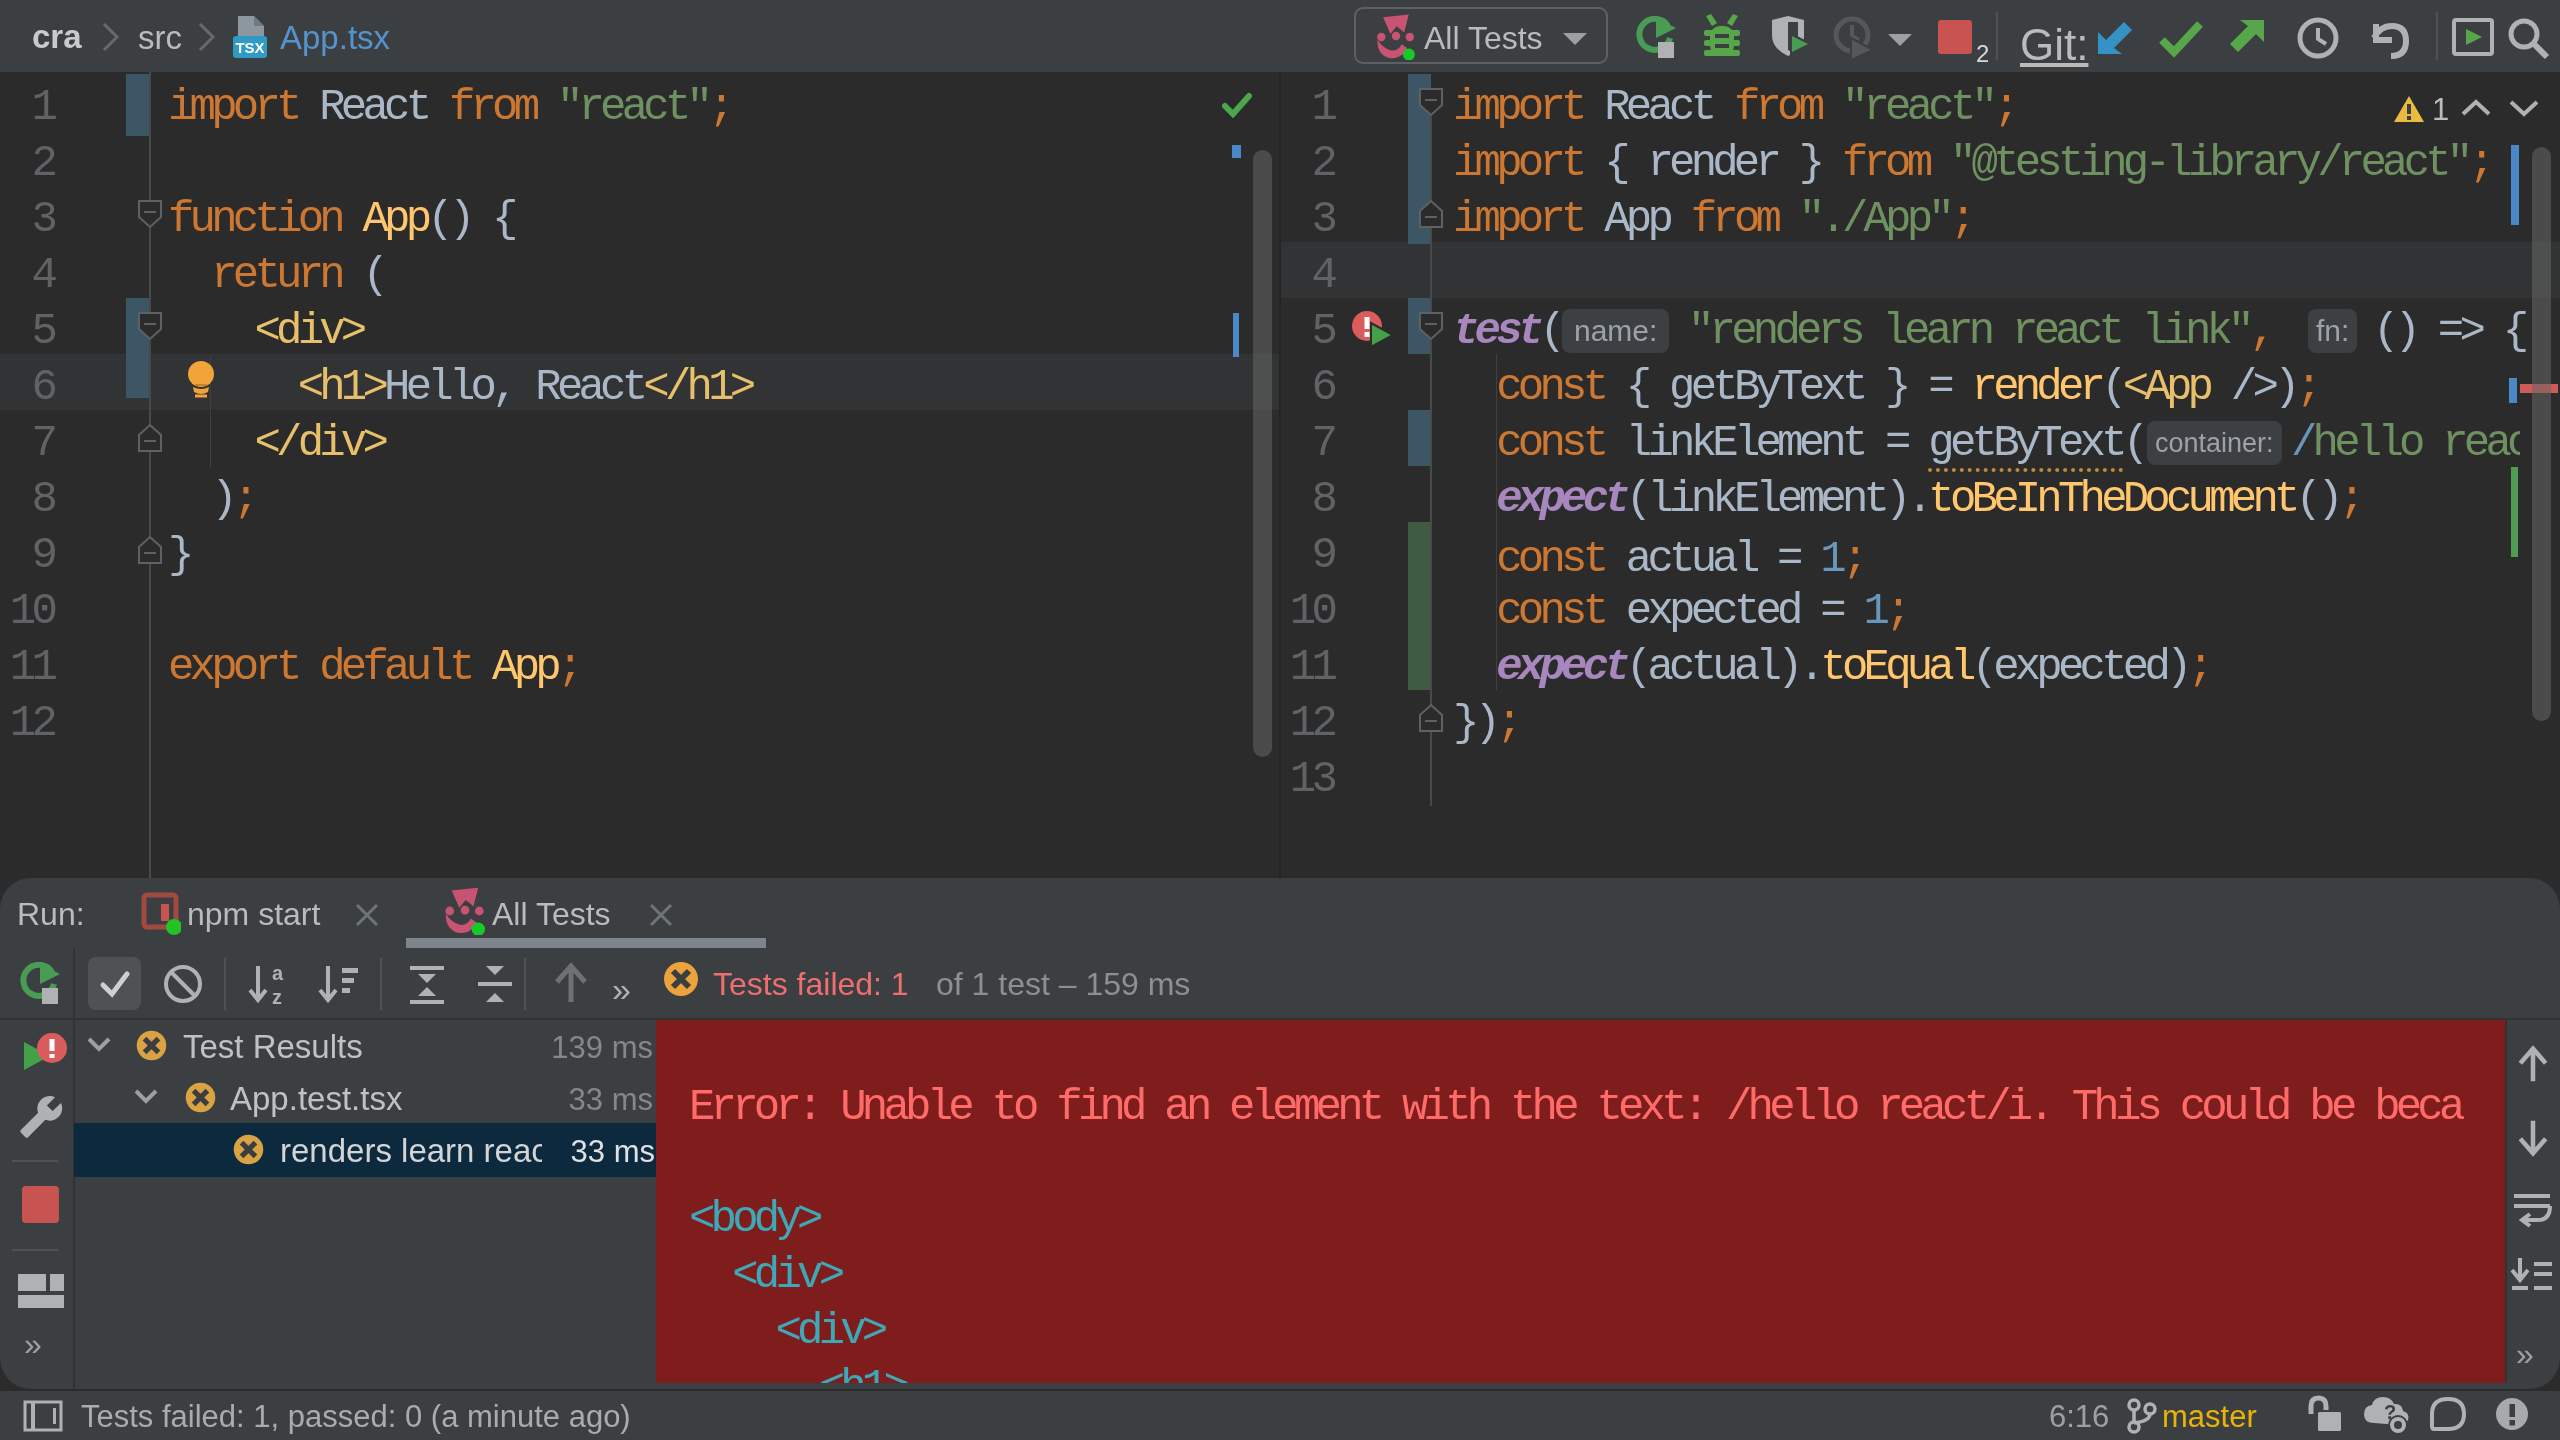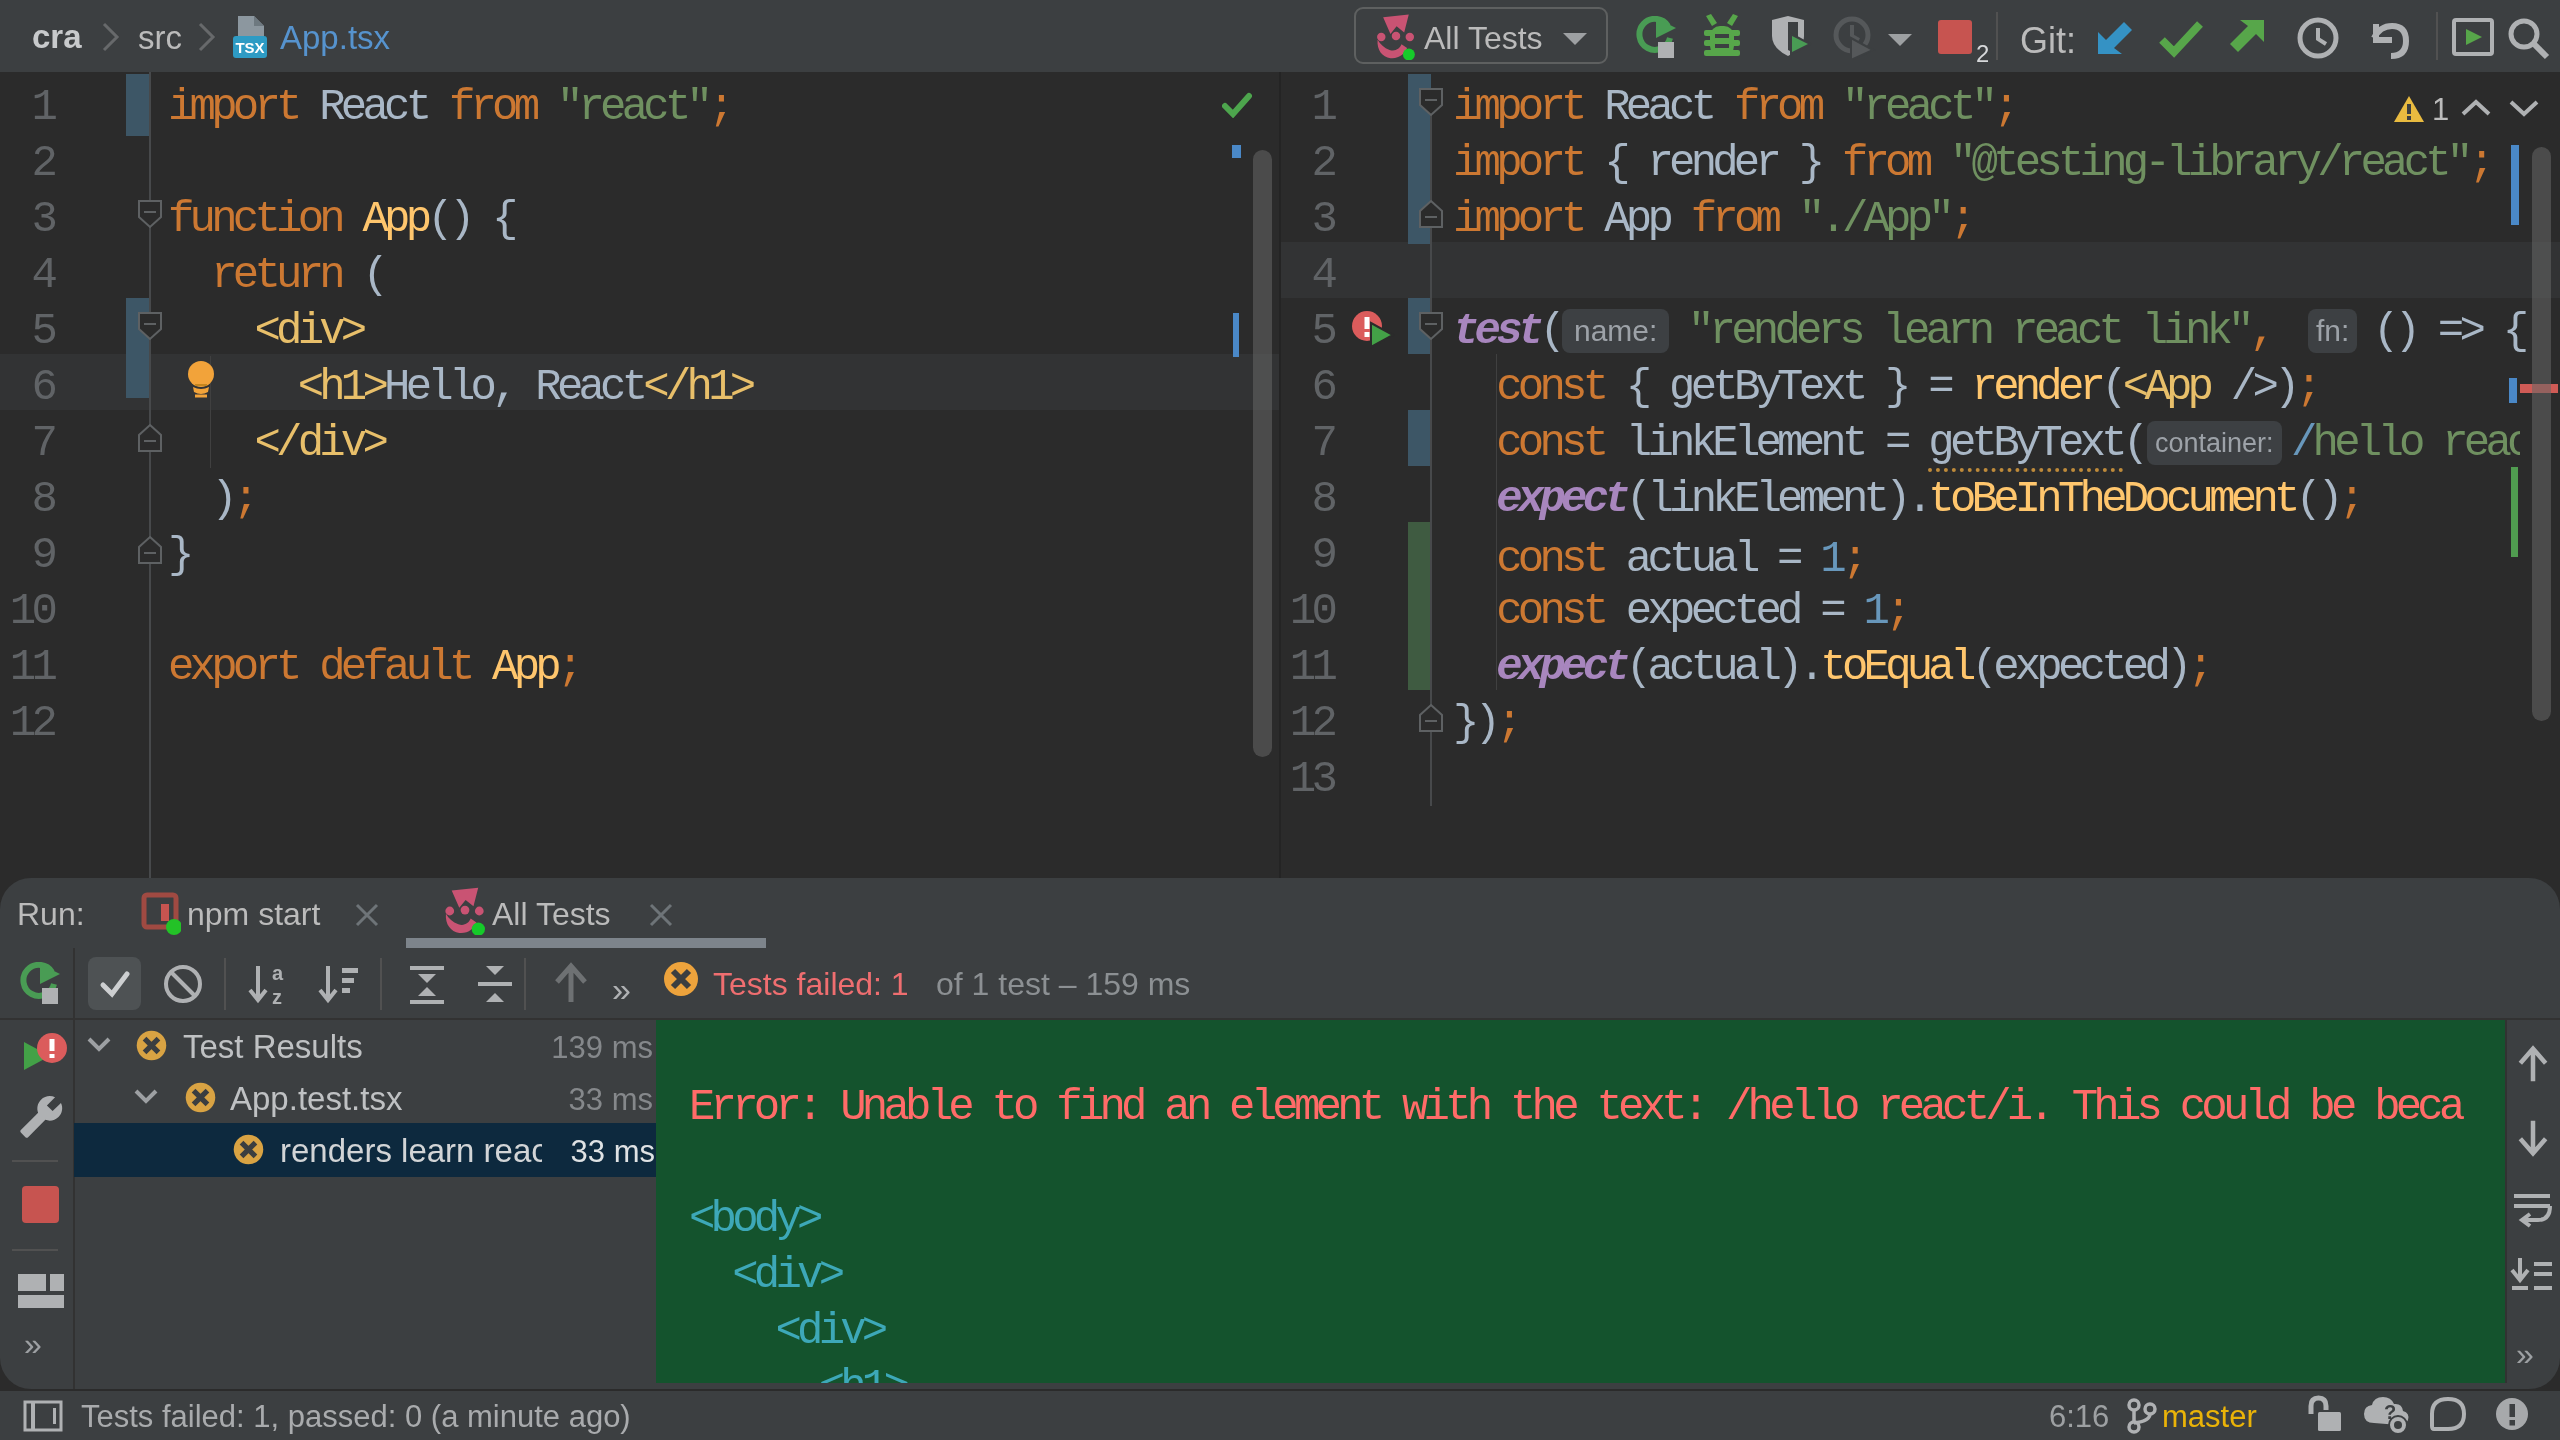--- a/index.html
+++ b/index.html
@@ -102,21 +102,21 @@
   </svg>
   <svg class="abs" style="left:1886px; top:32px;" width="28" height="16" viewBox="0 0 28 16">
         <path d="M2 2 L14 14 L26 2 Z" fill="#9DA0A2"></path>
       </svg>
 
   <svg class="abs" style="left:1938px; top:20px;" width="50" height="44" viewBox="0 0 50 44">
     <rect x="0" y="0" width="34" height="34" rx="3" fill="#C75450"></rect>
     <text x="38" y="42" font-size="24" fill="#D6D8DA" font-family="Liberation Sans">2</text>
   </svg>
   <div class="abs" style="left:1996px; top:12px; width:2px; height:48px; background:#515151;"></div>
-  <div class="abs" style="left:2020px; top:20px; font-size:36px; color:#BBBBBB;">Git:</div>
+  <div class="abs" style="left:2020px; top:20px; font-size:44px; color:#BBBBBB;text-decoration:underline;">Git:</div>
 
   <svg class="abs" style="left:2094px; top:16px;" width="42" height="42" viewBox="0 0 42 42">
     <path d="M4 38 L4 16 L12 24 L30 6 L38 14 L20 32 L28 38 Z" fill="#3592C4"></path>
   </svg>
 
   <svg class="abs" style="left:2158px; top:18px;" width="46" height="40" viewBox="0 0 46 40">
         <path d="M4 22 L16 34 L42 6" stroke="#57A64A" stroke-width="8" fill="none"></path>
       </svg>
 
   <svg class="abs" style="left:2226px; top:16px;" width="42" height="42" viewBox="0 0 42 42">
@@ -435,21 +435,21 @@
   <div class="abs" style="left:500px; top:204px; width:153px; font-size:31px; color:#85888B; text-align:right;">33 ms</div>
 
   <div class="abs" style="left:74px; top:245px; width:582px; height:54px; background:#0D293E;"></div>
   <svg class="abs" style="left:232px; top:255px;" width="33" height="33" viewBox="0 0 38 38">
         <circle cx="19" cy="19" r="17" fill="#D9A343"></circle>
         <path d="M11 11 L27 27 M27 11 L11 27" stroke="#3B3E40" stroke-width="6"></path>
       </svg>
   <div class="abs" style="left:280px; top:254px; width:262px; font-size:33px; color:#D2D4D6; white-space:nowrap; overflow:hidden;">renders learn react link</div>
   <div class="abs" style="left:500px; top:256px; width:155px; font-size:31px; color:#DFE2E4; text-align:right;">33 ms</div>
 
-  <div class="abs" style="left:656px; top:142px; width:1849px; height:363px; background:#14532d; overflow:hidden;">
+  <div class="abs" style="left:656px; top:142px; width:1849px; height:363px; background:#7f1d1d; overflow:hidden;">
     <div class="ln" style="left:33px; top:59px; color:#FF6B68;">Error: Unable to find an element with the text: /hello react/i. This could be beca</div>
     <div class="ln" style="left:33px; top:171px; color:#3DA8B8;">&lt;body&gt;</div>
     <div class="ln" style="left:33px; top:227px; color:#3DA8B8;">  &lt;div&gt;</div>
     <div class="ln" style="left:33px; top:283px; color:#3DA8B8;">    &lt;div&gt;</div>
     <div class="ln" style="left:33px; top:339px; color:#3DA8B8;">      &lt;h1&gt;</div>
   </div>
 
   <div class="abs" style="left:2505px; top:142px; width:2px; height:363px; background:#323232;"></div>
   <svg class="abs" style="left:2514px; top:166px;" width="38" height="42" viewBox="0 0 42 44">
     <path d="M21 40 L21 8 M7 20 L21 4 L35 20" stroke="#AFB1B3" stroke-width="5" fill="none"></path>

